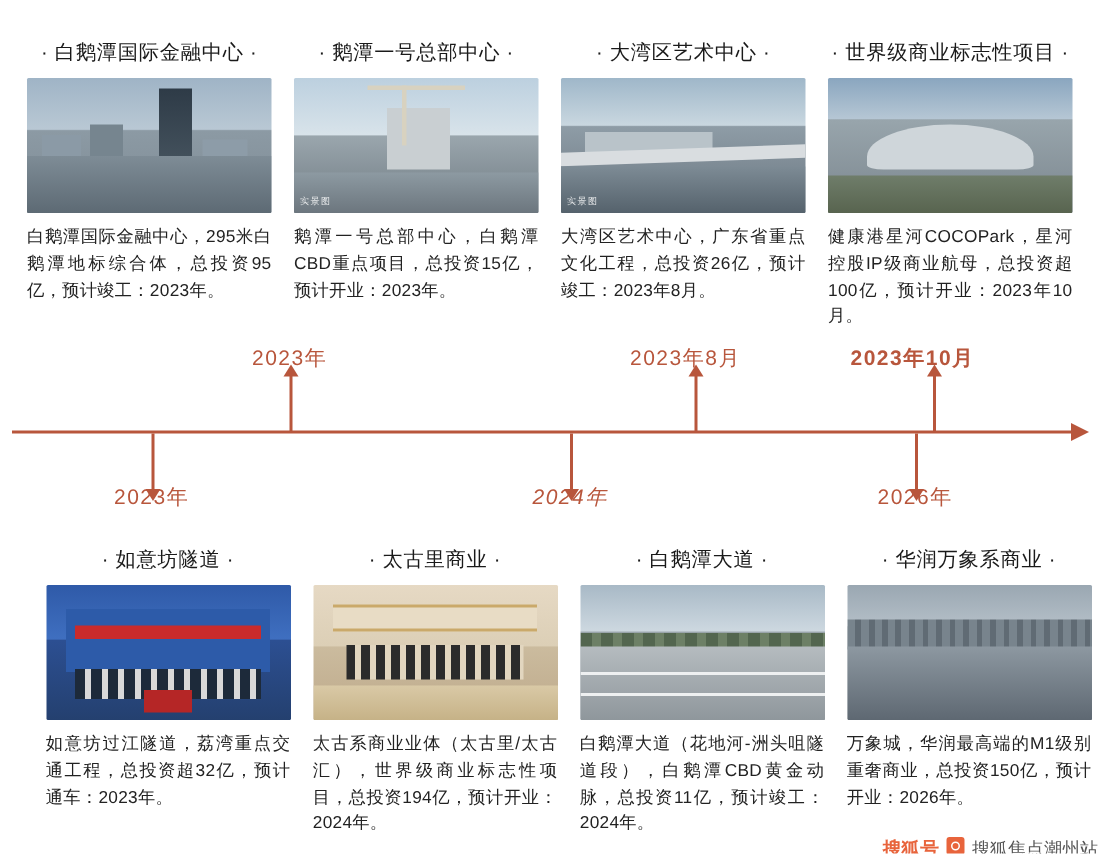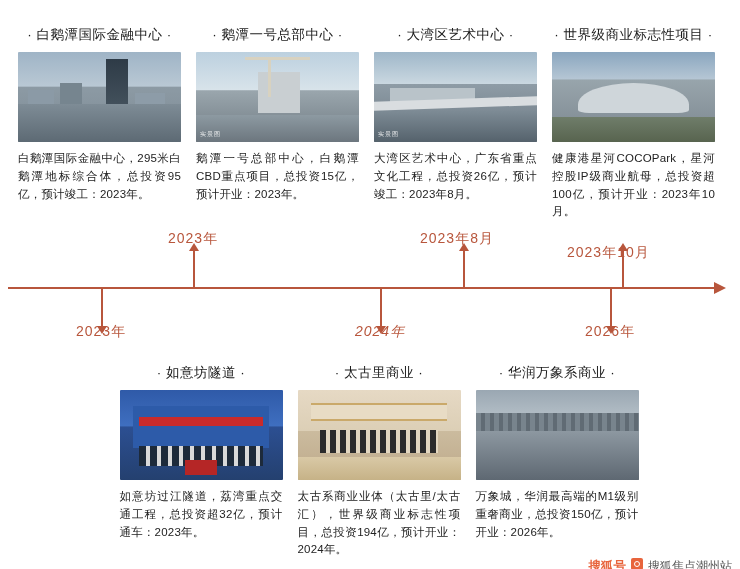--- a/index.html
+++ b/index.html
@@ -288,21 +288,21 @@
     </div>
   <div class="tick down" style="left:380px;">
       <div class="arrow-down"></div>
     </div>
   <div class="tick down" style="left:610px;">
       <div class="arrow-down"></div>
     </div>
 
   <div class="date-label" style="left:168px; top:218px;">2023年</div>
   <div class="date-label" style="left:420px; top:218px;">2023年8月</div>
-  <div class="date-label" style="left:567px; top:232px;">2023年10月</div>
+  <div class="date-label" style="left:567px; top:218px;font-weight:bold;">2023年10月</div>
 
   <div class="date-label" style="left:76px; top:311px;">2023年</div>
   <div class="date-label" style="left:355px; top:311px;font-style:italic;">2024年</div>
   <div class="date-label" style="left:585px; top:311px;">2026年</div>
 
   <div class="row row-bottom">
 
     <div class="card">
       <div class="card-title">· 如意坊隧道 ·</div>
       <div class="photo ph5">
@@ -318,20 +318,30 @@
       <div class="photo-title-wrap"></div>
       <div class="card-title">· 太古里商业 ·</div>
       <div class="photo ph6">
         <div class="banner"></div>
           <div class="people"></div>
           <div class="stage"></div>
       </div>
       <div class="caption">太古系商业业体（太古里/太古汇），世界级商业标志性项目，总投资194亿，预计开业：2024年。</div>
     </div>
 
+    <div class="card">
+      <div class="card-title">· 白鹅潭大道 ·</div>
+      <div class="photo ph7">
+        <div class="rd"></div>
+          <div class="trees"></div>
+          <div class="ln"></div>
+          <div class="ln2"></div>
+      </div>
+      <div class="caption">白鹅潭大道（花地河-洲头咀隧道段），白鹅潭CBD黄金动脉，总投资11亿，预计竣工：2024年。</div>
+    </div>
 
     <div class="card">
       <div class="card-title">· 华润万象系商业 ·</div>
       <div class="photo ph8">
         <div class="city"></div>
           <div class="water"></div>
       </div>
       <div class="caption">万象城，华润最高端的M1级别重奢商业，总投资150亿，预计开业：2026年。</div>
     </div>
 

